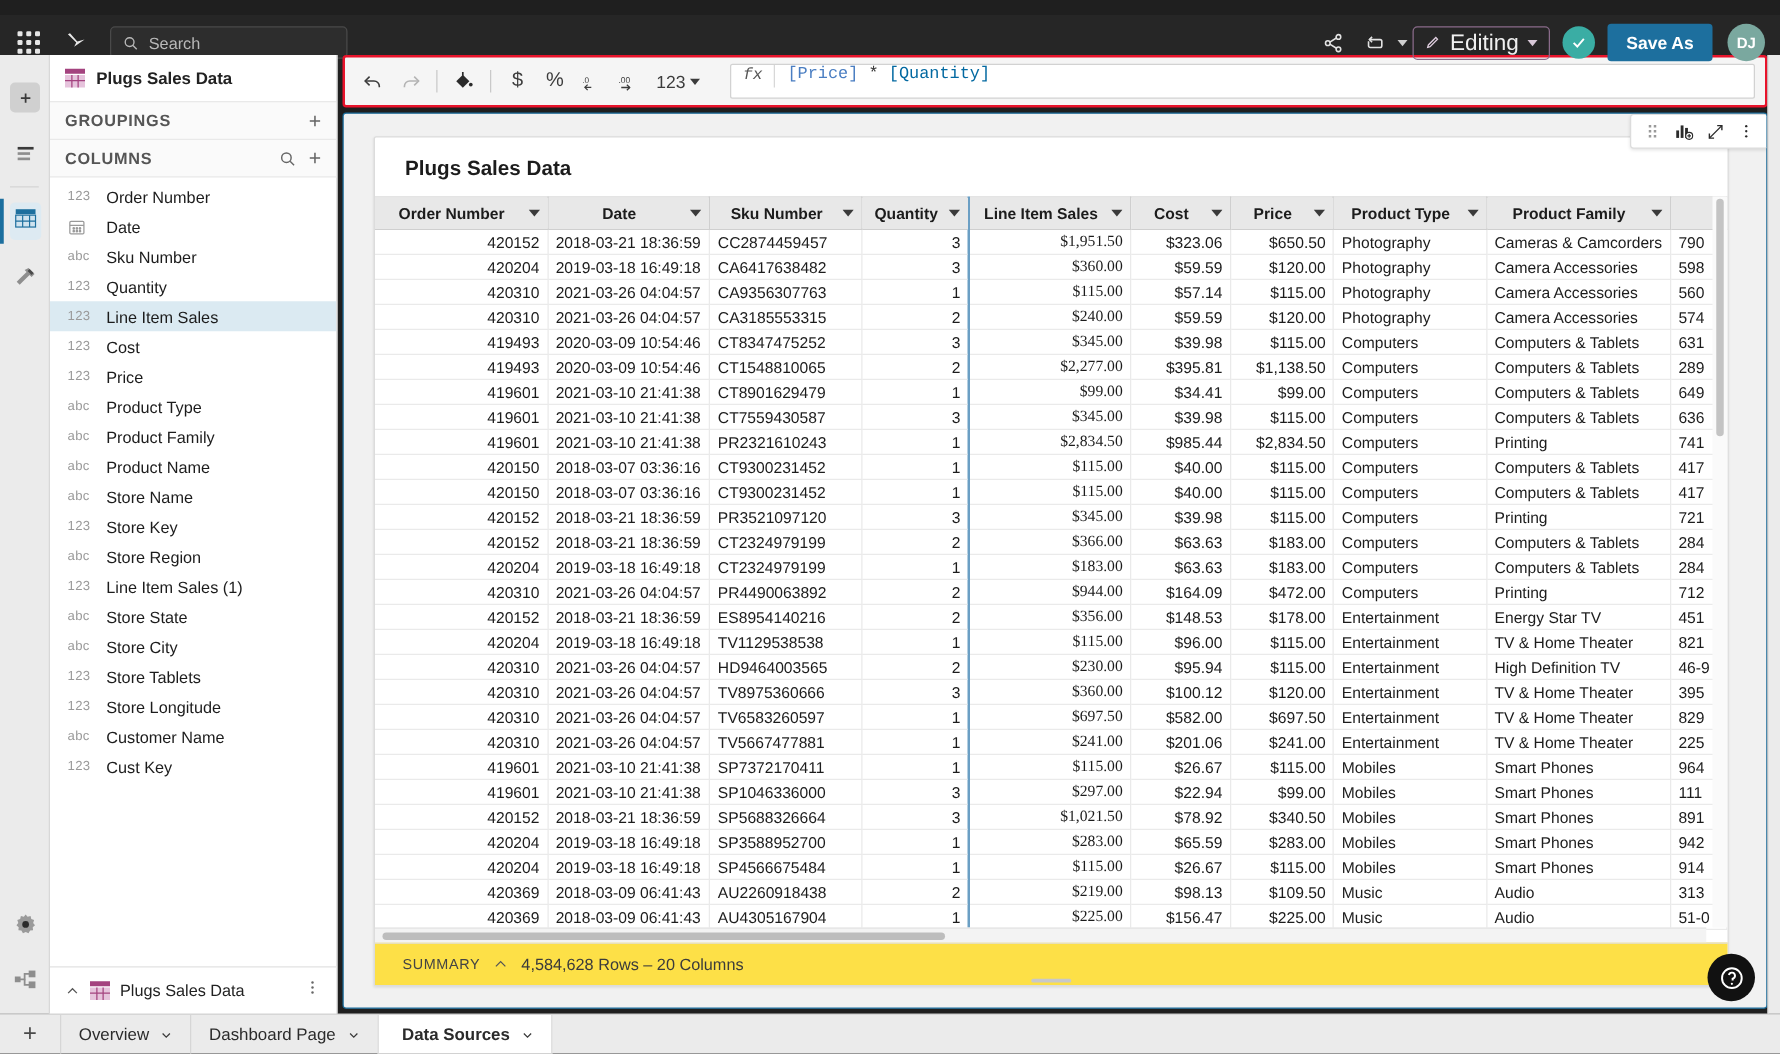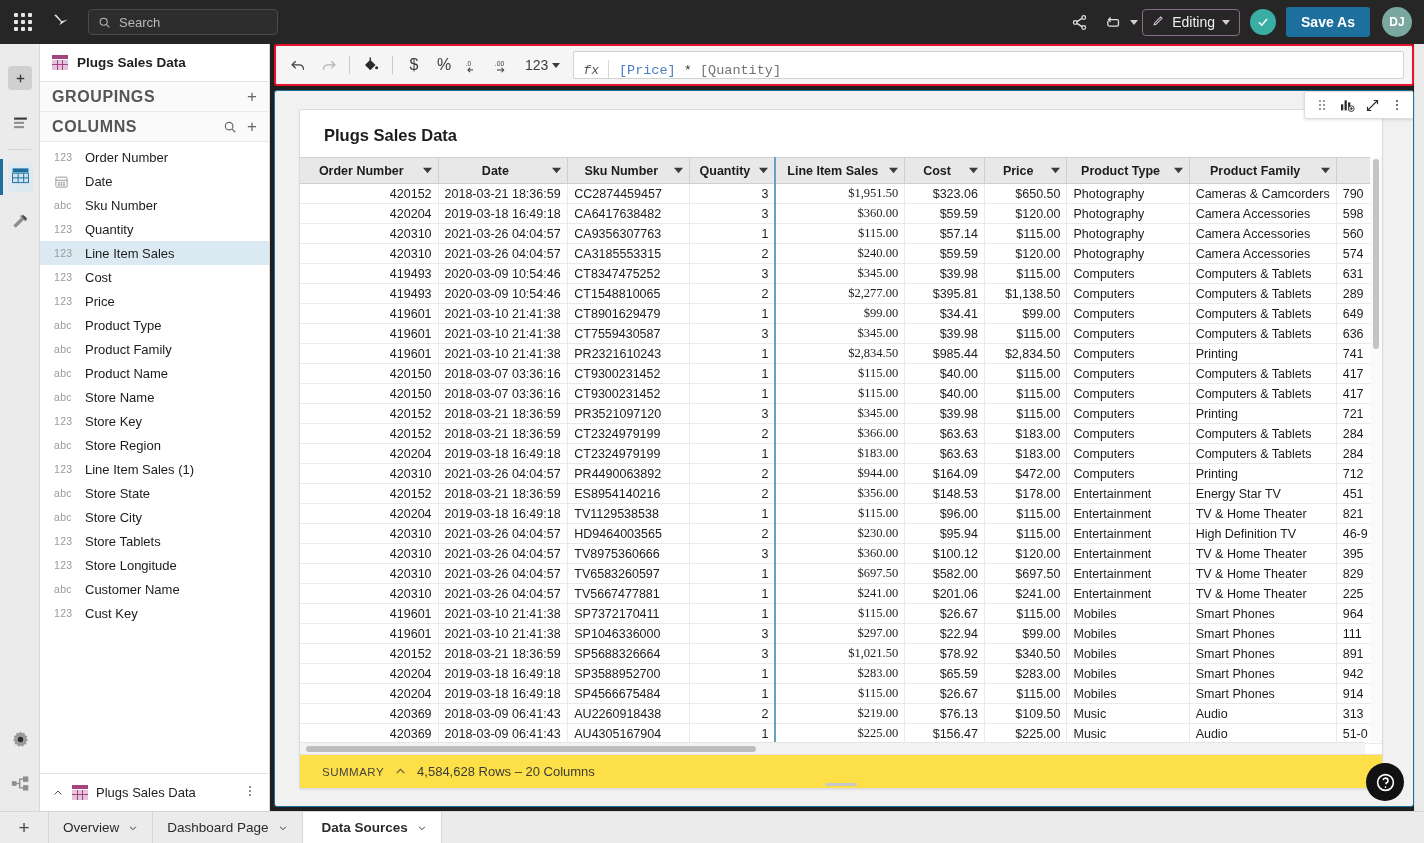--- a/index.html
+++ b/index.html
@@ -6,21 +6,21 @@
   html, body {
     width: 1424px; height: 843px;
     font-family: "Liberation Sans", sans-serif;
     background: #1f1f1f;
     overflow: hidden;
   }
   body { position: relative; }
 
   
   #topbar {
-    position: absolute; top: 0; left: 0; width: 1424px; height: 44px;
+    position: absolute; top: 12px; left: 0; width: 1424px; height: 44px;
     background: #262626; display: flex; align-items: center;
   }
   #waffle { width: 46px; display: flex; align-items: center; justify-content: center; cursor: pointer; }
   .waffle-grid { display: grid; grid-template-columns: repeat(3, 4px); grid-template-rows: repeat(3, 4px); gap: 3px; }
   .waffle-grid i { width: 4px; height: 4px; background: #e6e6e6; border-radius: 1px; display: block; }
   #brand-logo { width: 30px; display: flex; align-items: center; justify-content: center; }
   #searchbox {
     margin-left: 12px; width: 190px; height: 26px; border: 1px solid #4a4a4a;
     border-radius: 4px; display: flex; align-items: center; background: #2d2d2d;
   }
@@ -30,21 +30,21 @@
     position: absolute; left: 0; width: 1424px; text-align: center;
     color: #f0f0f0; font-size: 15px; pointer-events: none;
   }
   #topbar-right {
     margin-left: auto; display: flex; align-items: center; gap: 4px;
     padding-right: 12px; position: relative; z-index: 5;
   }
   .tb-icon { width: 30px; height: 30px; display: flex; align-items: center; justify-content: center; cursor: pointer; }
   #editing-chip {
     display: flex; align-items: center; gap: 7px; height: 27px; padding: 0 9px;
-    border: 1px solid #8a6b8a; border-radius: 4px; color: #f0f0f0; font-size: 14px; cursor: pointer;
+    border: 1px solid #8a6b8a; border-radius: 4px; color: #f0f0f0; font-size: 18px; cursor: pointer;
   }
   #check-btn {
     width: 26px; height: 26px; border-radius: 50%; background: #3aada4;
     display: flex; align-items: center; justify-content: center; margin-left: 6px; cursor: pointer;
   }
   #save-as-btn {
     background: #1d6f9e; color: #fff; font-size: 14px; font-weight: bold;
     padding: 7px 15px; border-radius: 3px; margin-left: 6px; cursor: pointer;
   }
   #avatar {
@@ -74,21 +74,21 @@
   }
   #ds-header {
     height: 38px; display: flex; align-items: center; padding: 0 12px; gap: 9px;
     border-bottom: 1px solid #e2e2e2; cursor: pointer;
   }
   #ds-header-title { font-size: 13.5px; font-weight: bold; color: #222; }
   .section-head {
     height: 30px; display: flex; align-items: center; padding: 0 12px;
     border-bottom: 1px solid #e9e9e9; background: #fafafa;
   }
-  .section-head .lbl { font-size: 16px; letter-spacing: .6px; color: #555; font-weight: bold; }
+  .section-head .lbl { font-size: 13px; letter-spacing: .6px; color: #555; font-weight: bold; }
   .section-head .acts { margin-left: auto; display: flex; gap: 10px; align-items: center; }
   .plus-ic { color: #666; font-size: 17px; line-height: 1; cursor: pointer; }
   #col-list { flex: 1; overflow: hidden; padding-top: 3px; }
   .col-item {
     height: 24px; display: flex; align-items: center; gap: 9px; padding: 0 12px 0 14px;
     font-size: 13px; color: #1c1c1c; cursor: pointer;
   }
   .col-item.sel { background: #dbeaf2; }
   .type-ic { font-size: 10.5px; color: #9a9a9a; width: 22px; letter-spacing: .3px; flex: none; }
   .type-ic.date { display: flex; align-items: center; }
@@ -107,28 +107,28 @@
   #formula-wrap {
     position: absolute; left: 274px; top: 44px; width: 1140px; height: 42px;
     border: 2px solid #e8132b; border-radius: 3px; background: #f5f5f5;
     display: flex; align-items: center; padding: 0 8px; gap: 2px;
   }
   .fb-btn { width: 28px; height: 28px; display: flex; align-items: center; justify-content: center; cursor: pointer; color: #3c3c3c; }
   .fb-sep { width: 1px; height: 18px; background: #c9c9c9; margin: 0 5px; }
   #numfmt { display: flex; align-items: center; gap: 4px; font-size: 14px; color: #3c3c3c; padding: 0 5px; cursor: pointer; }
   #formula-field {
     flex: 1; height: 28px; background: #fff; border: 1px solid #d2d2d2; border-radius: 2px;
-    display: flex; align-items: flex-end; margin-left: 6px; font-family: "Liberation Mono", monospace;
+    display: flex; align-items: flex-start; margin-left: 17px; font-family: "Liberation Mono", monospace;
   }
   #fx { color: #555; font-size: 13px; padding: 0 9px; font-style: italic; }
   #fx-div { width: 1px; height: 18px; background: #d8d8d8; }
   #formula-text { font-size: 13.5px; padding-left: 10px; white-space: nowrap; }
   .tok-a { color: #4a7ec2; }
   .tok-op { color: #333; }
-  .tok-b { color: #737373; }
+  .tok-b { color: #0369a1; }
 
   
   #canvas {
     position: absolute; left: 274px; top: 90px; width: 1140px; height: 717px;
     background: #f1f1f1; border: 1px solid #1d6f9e; border-radius: 3px; overflow: hidden;
   }
   #float-toolbar {
     position: absolute; left: 1029px; top: 0px; height: 28px; background: #fff;
     border: 1px solid #dcdcdc; border-radius: 3px; display: flex; align-items: center;
     gap: 3px; padding: 0 6px; z-index: 9; box-shadow: 0 1px 3px rgba(0,0,0,.12);
@@ -972,21 +972,21 @@
               <td class="txt">Mobiles</td>
               <td class="txt">Smart Phones</td>
               <td class="txt">914</td>
             </tr>
             <tr>
               <td class="num">420369</td>
               <td class="txt">2018-03-09 06:41:43</td>
               <td class="txt">AU2260918438</td>
               <td class="num">2</td>
               <td class="num sel-col">$219.00</td>
-              <td class="num">$76.13</td>
+              <td class="num">$98.13</td>
               <td class="num">$109.50</td>
               <td class="txt">Music</td>
               <td class="txt">Audio</td>
               <td class="txt">313</td>
             </tr>
             <tr>
               <td class="num">420369</td>
               <td class="txt">2018-03-09 06:41:43</td>
               <td class="txt">AU4305167904</td>
               <td class="num">1</td>

